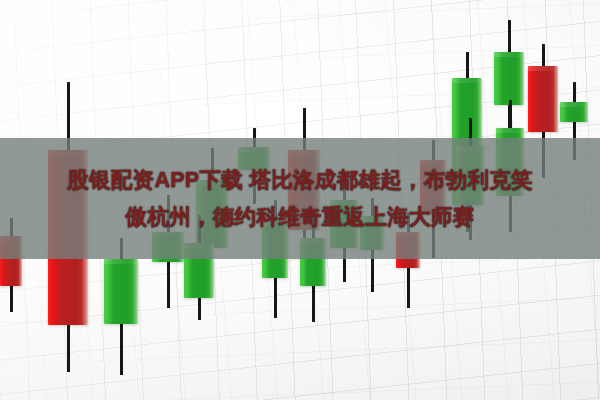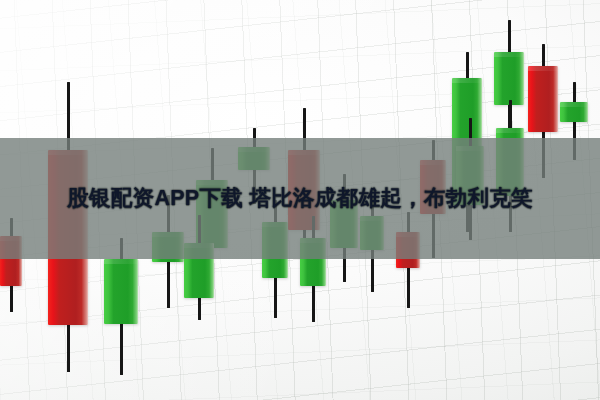--- a/index.html
+++ b/index.html
@@ -269,18 +269,19 @@
       </div>
       <div class="candle" style="left: 0px; top: 218px; width: 22px; height: 94px;">
         <div class="wick" style="top: 0px; height: 94px;"></div>
         <div class="body down" style="top: 18px; height: 50px;">
           <div class="cap"></div>
         </div>
       </div>
     </div>
 
   <div id="band" style="top: 138px; height: 121px; background: rgba(118, 128, 124, 0.8);">
-    <div id="title" style="color: #0f172a;">
+    <div id="title" style="color: #7f1d1d;">
       <span class="line">股银配资APP下载 塔比洛成都雄起，布勃利克笑</span>
+      <span class="line">傲杭州，德约科维奇重返上海大师赛</span>
     </div>
   </div>
 
 </div>
 
 </body></html>

